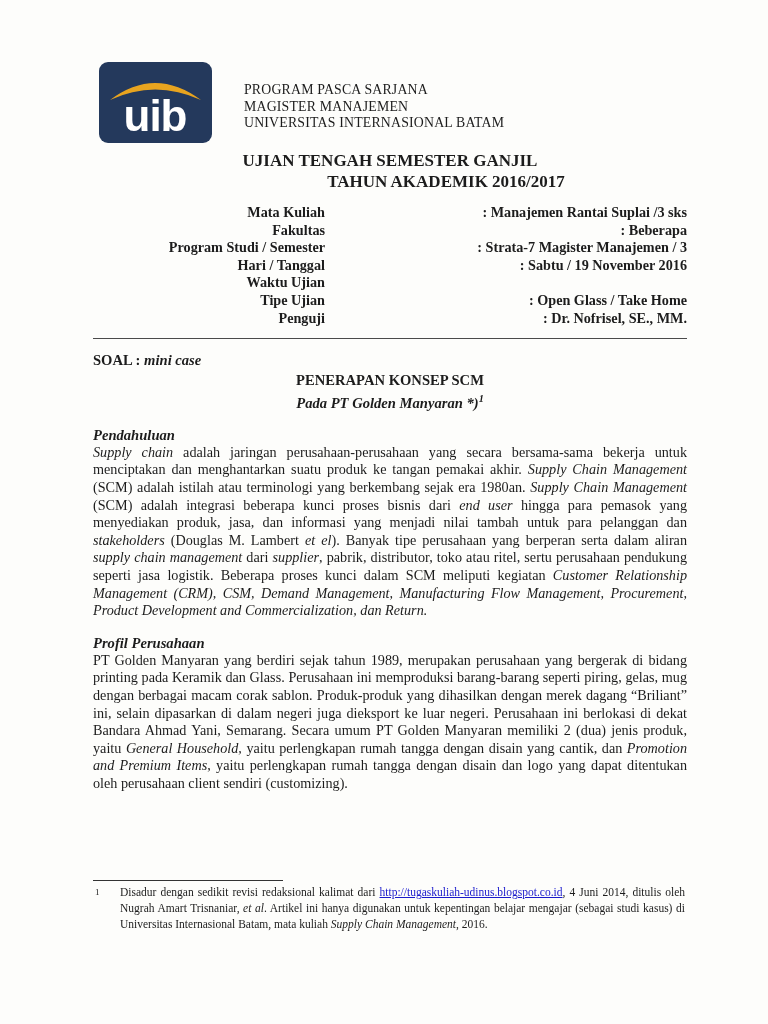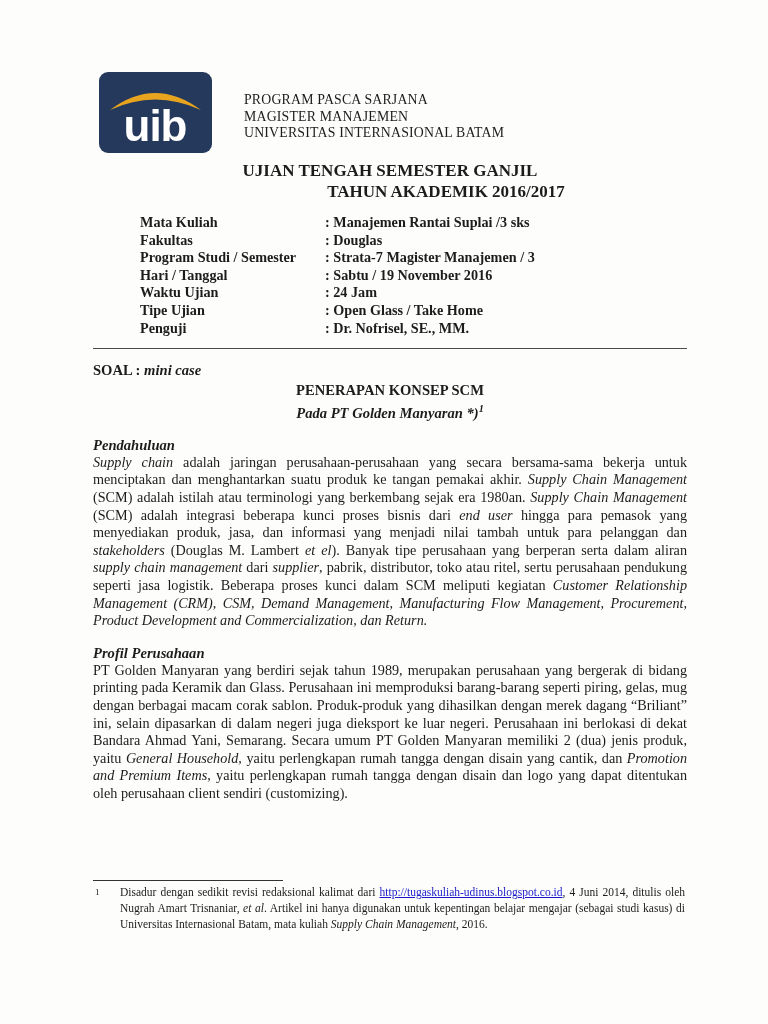--- a/index.html
+++ b/index.html
@@ -4,35 +4,35 @@
 <style>
   * { margin:0; padding:0; box-sizing:border-box; }
   html, body { width:768px; height:1024px; overflow:hidden; }
   body {
     background:#fdfdfb;
     font-family:"Liberation Serif", serif;
     color:#1c1c1c;
     position:relative;
   }
   .page { position:absolute; inset:0; background:#fdfdfb; }
-  .content { position:absolute; left:93px; top:72px; width:594px; }
+  .content { position:absolute; left:93px; top:62px; width:594px; }
 
   
   .doc-header { display:flex; align-items:flex-start; }
   .logo-box { width:113px; height:81px; margin-left:6px; flex:0 0 auto; }
   .header-lines { margin-left:12px; margin-top:20px; }
   .header-line { font-weight:normal; font-size:13.8px; line-height:16.6px; letter-spacing:.2px;margin-left:20px; }
 
   
   .exam-title { margin-top:7px; text-align:center; font-weight:bold; font-size:17px; line-height:21px; }
   .exam-title .line2 { margin-left:112px; }
 
   
   .details { margin-top:12px; margin-left:47px; }
-  .detail-row { font-weight:bold; font-size:14.2px; line-height:17.6px; display:flex; }
+  .detail-row { font-weight:bold; font-size:14.2px; line-height:17.6px; display:flex;text-align:right; }
   .detail-row .dl { width:185px; flex:0 0 auto; }
   .detail-row .dv { flex:1; }
 
   .rule { margin-top:11px; border-top:1.6px solid #4a4a4a; width:100%; }
 
   
   .soal { margin-top:13px; font-weight:bold; font-size:14.6px; }
   .case-title { text-align:center; font-weight:bold; font-size:14.6px; line-height:18.4px; margin-top:2px; }
   .i { font-style:italic;text-align:center; }
   sup { font-size:70%; }
@@ -75,33 +75,32 @@
       <div class="line2">TAHUN AKADEMIK 2016/2017</div>
     </div>
 
     <div class="details">
         <div class="detail-row">
           <span class="dl">Mata Kuliah</span>
           <span class="dv">: Manajemen Rantai Suplai /3 sks</span>
         </div>
         <div class="detail-row">
           <span class="dl">Fakultas</span>
-          <span class="dv">: Douglas</span>
+          <span class="dv">: Beberapa</span>
         </div>
         <div class="detail-row">
           <span class="dl">Program Studi / Semester</span>
           <span class="dv">: Strata-7 Magister Manajemen / 3</span>
         </div>
         <div class="detail-row">
           <span class="dl">Hari  / Tanggal</span>
           <span class="dv">: Sabtu / 19 November 2016</span>
         </div>
         <div class="detail-row">
           <span class="dl">Waktu Ujian</span>
-          <span class="dv">: 24 Jam</span>
         </div>
         <div class="detail-row">
           <span class="dl">Tipe Ujian</span>
           <span class="dv">: Open Glass / Take Home</span>
         </div>
         <div class="detail-row">
           <span class="dl">Penguji</span>
           <span class="dv">: Dr. Nofrisel, SE., MM.</span>
         </div>
       </div>

